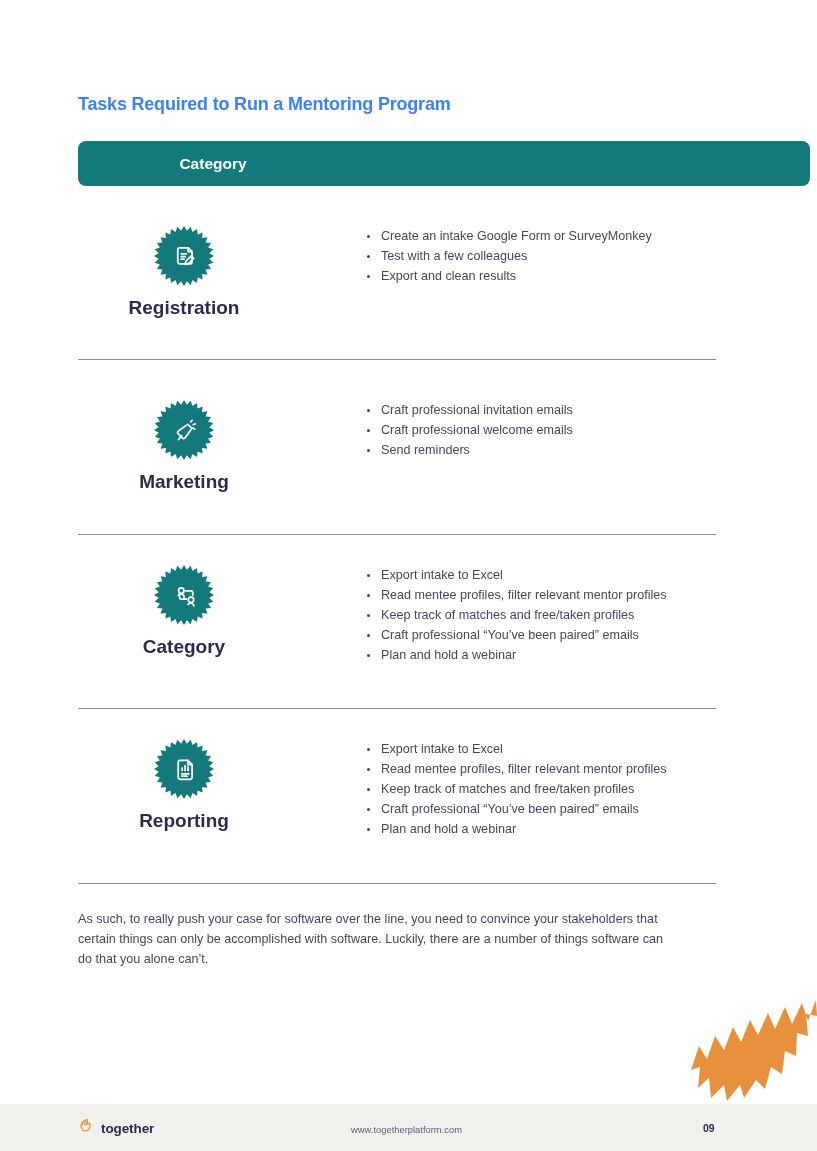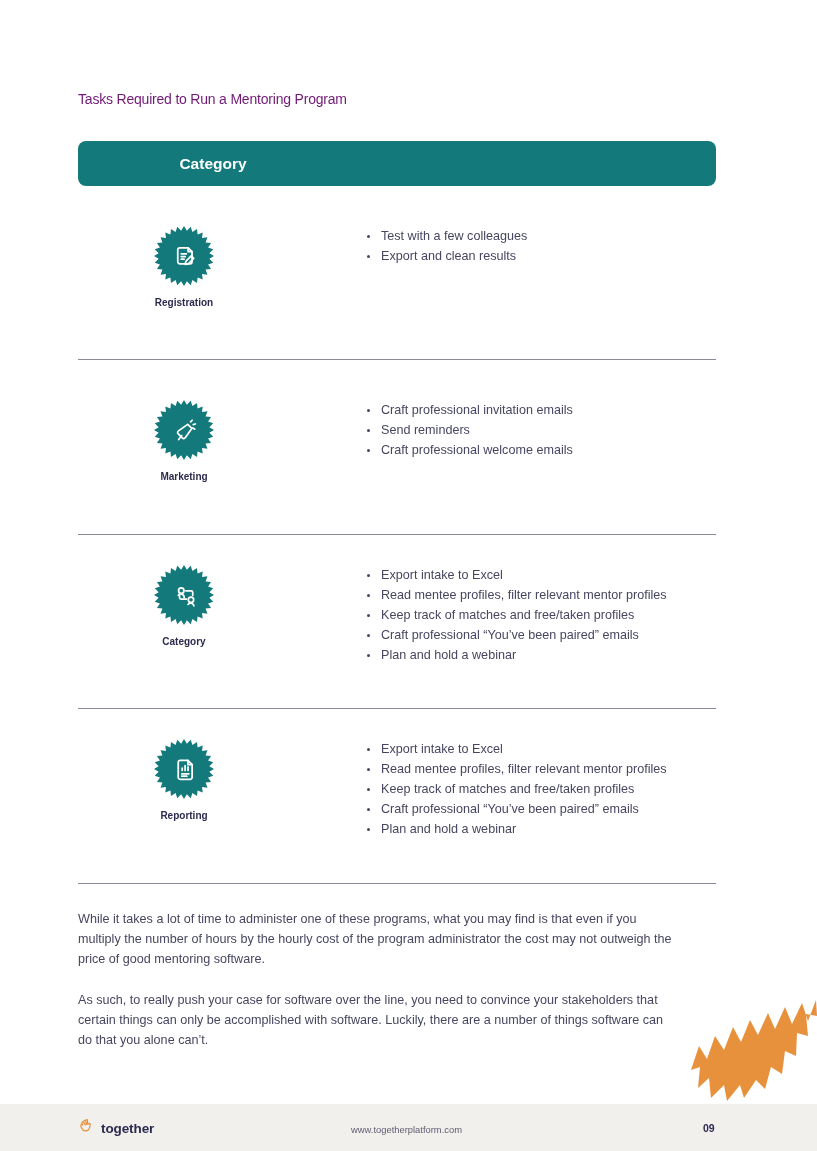--- a/index.html
+++ b/index.html
@@ -21,33 +21,33 @@
     width: 817px;
     height: 1151px;
     box-sizing: border-box;
   }
 
   
   .page-title {
     position: absolute;
     left: 78px;
     top: 82px;
-    font-size: 14px;
-    font-weight: normal;
+    font-size: 18px;
+    font-weight: bold;
     letter-spacing: -0.2px;
-    color: #701a75;
+    color: #3b82f6;
     white-space: nowrap;
   }
 
   
   .table {
     position: absolute;
     left: 78px;
     top: 141px;
-    width: 638px;
+    width: 732px;
   }
 
   .table-header {
     height: 45px;
     background: #13797b;
     border-radius: 8px;
     display: flex;
     align-items: center;
     color: #ffffff;
     font-weight: bold;
@@ -81,21 +81,21 @@
   }
 
   .cat-cell {
     width: 212px;
     display: flex;
     flex-direction: column;
     align-items: center;
     flex: 0 0 212px;
   }
   .cat-label {
-    font-size: 10px;
+    font-size: 19px;
     font-weight: bold;
     color: #2b2a4f;
     margin-top: 11px;
     white-space: nowrap;
   }
 
   .task-cell {
     flex: 1;
     padding-left: 76px;
     box-sizing: border-box;
@@ -229,20 +229,21 @@
                     <path d="M9.8 10.3h4.3M9.8 12.6h3.4M9.8 14.9h2.4"></path>
                     <path d="M18.3 12.1l2.1 2.1-4.6 4.6-2.6.5.5-2.6z"></path>
                   </g>
                 </g>
               </svg>
             </div>
             <div class="cat-label">Registration</div>
           </div>
           <div class="task-cell">
             <ul class="task-list">
+              <li class="task-item">Create an intake Google Form or SurveyMonkey</li>
               <li class="task-item">Test with a few colleagues</li>
               <li class="task-item">Export and clean results</li>
             </ul>
           </div>
         </div>
         <div class="row-divider" style="position: absolute; left: 0px; top: 218px;"></div>
         <div class="row" style="position: absolute; left: 0px; top: 259px; width: 638px;">
           <div class="cat-cell">
             <div class="icon-badge">
               <svg width="60" height="60" viewBox="0 0 60 60" aria-hidden="true">
@@ -254,22 +255,22 @@
                     <path d="M17.8 5.1l1.3-1.3M20 7.5l1.8-.5M19.7 10.4l1.7 1"></path>
                   </g>
                 </g>
               </svg>
             </div>
             <div class="cat-label">Marketing</div>
           </div>
           <div class="task-cell">
             <ul class="task-list">
               <li class="task-item">Craft professional invitation emails</li>
+              <li class="task-item">Craft professional welcome emails</li>
               <li class="task-item">Send reminders</li>
-              <li class="task-item">Craft professional welcome emails</li>
             </ul>
           </div>
         </div>
         <div class="row-divider" style="position: absolute; left: 0px; top: 393px;"></div>
         <div class="row" style="position: absolute; left: 0px; top: 424px; width: 638px;">
           <div class="cat-cell">
             <div class="icon-badge">
               <svg width="60" height="60" viewBox="0 0 60 60" aria-hidden="true">
                 <polygon fill="#13797b" points="30.00,0.00 32.86,4.66 36.68,0.75 38.42,5.93 43.02,2.97 43.57,8.41 48.70,6.55 48.03,11.97 53.45,11.30 51.59,16.43 57.03,16.98 54.07,21.58 59.25,23.32 55.34,27.14 60.00,30.00 55.34,32.86 59.25,36.68 54.07,38.42 57.03,43.02 51.59,43.57 53.45,48.70 48.03,48.03 48.70,53.45 43.57,51.59 43.02,57.03 38.42,54.07 36.68,59.25 32.86,55.34 30.00,60.00 27.14,55.34 23.32,59.25 21.58,54.07 16.98,57.03 16.43,51.59 11.30,53.45 11.97,48.03 6.55,48.70 8.41,43.57 2.97,43.02 5.93,38.42 0.75,36.68 4.66,32.86 0.00,30.00 4.66,27.14 0.75,23.32 5.93,21.58 2.97,16.98 8.41,16.43 6.55,11.30 11.97,11.97 11.30,6.55 16.43,8.41 16.98,2.97 21.58,5.93 23.32,0.75 27.14,4.66"></polygon>
                 <g transform="translate(15.8,15.8) scale(1.17)">
@@ -322,21 +323,20 @@
               <li class="task-item">Craft professional “You’ve been paired” emails</li>
               <li class="task-item">Plan and hold a webinar</li>
             </ul>
           </div>
         </div>
         <div class="row-divider" style="position: absolute; left: 0px; top: 742px;"></div>
       </div>
   </div>
 
   <div class="paragraphs">
-      <p class="para">While it takes a lot of time to administer one of these programs, what you may find is that even if you multiply the number of hours by the hourly cost of the program administrator the cost may not outweigh the price of good mentoring software.</p>
       <p class="para">As such, to really push your case for software over the line, you need to convince your stakeholders that certain things can only be accomplished with software. Luckily, there are a number of things software can do that you alone can’t.</p>
     </div>
 
   <div class="zigzag">
     <svg width="131" height="115" viewBox="0 0 131 115" xmlns="http://www.w3.org/2000/svg" aria-hidden="true">
       <polygon fill="#E8913C" points="
         130,12 122,33 116,15 106,36 99,19 89,41 82,25 72,47 64,32 55,54 47,39
         38,62 29,48 21,71 13,58 5,82 14,79 12,100 23,90 25,110 38,97 41,113
         54,97 58,110 70,92 79,101 85,79 96,86 99,63 110,68 111,45 122,48 120,26 131,28"></polygon>
     </svg>

